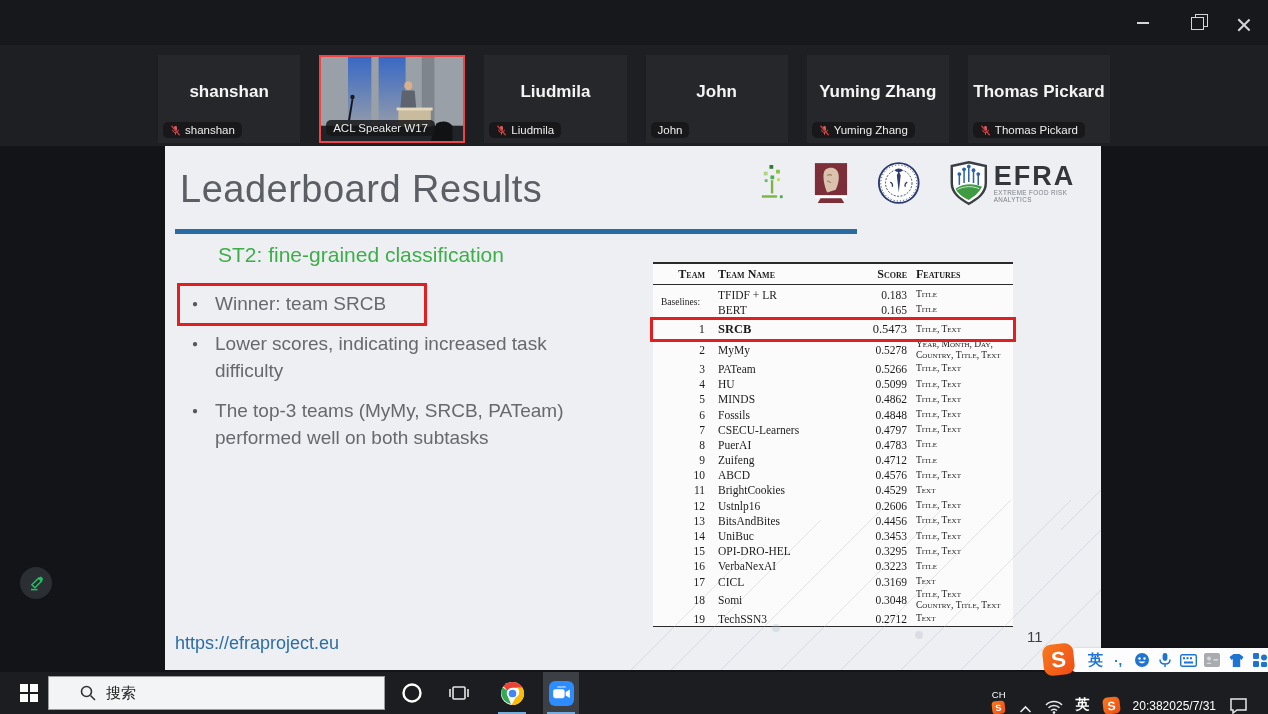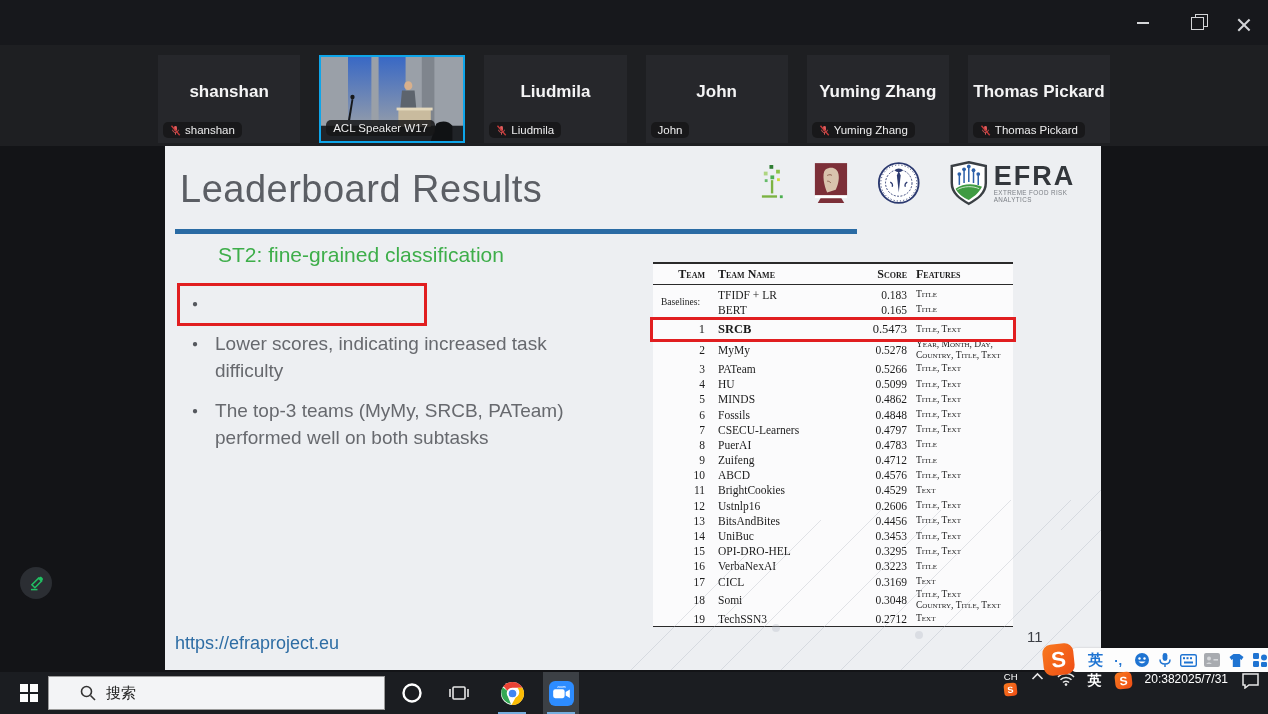--- a/index.html
+++ b/index.html
@@ -13,21 +13,21 @@
   .restsq{position:relative;width:11px;height:11px;border:1.4px solid #d4d5d8;background:#17181c}
   .restsq:before{content:'';position:absolute;left:2px;top:-5px;width:11px;height:11px;border:1.4px solid #d4d5d8}
   .restsq:after{content:'';position:absolute;left:-1.4px;top:-1.4px;width:11px;height:11px;background:#17181c;border:1.4px solid #d4d5d8}
   .closex{position:relative;width:13px;height:13px}
   .closex:before,.closex:after{content:'';position:absolute;left:6px;top:0;width:1.6px;height:16px;background:#d4d5d8}
   .closex:before{transform:rotate(45deg)}.closex:after{transform:rotate(-45deg)}
   
   #videostrip{position:absolute;left:0;top:45px;width:1268px;height:101px;background:#1e1f22}
   #tiles{position:absolute;left:158px;top:10px;width:952px;height:88px;display:flex;gap:19px}
   .tile{position:relative;flex:1;background:#26272b;overflow:hidden}
-  .tile.active{border:2px solid #0ea5e9}
+  .tile.active{border:2px solid #ef4444}
   .tile-name{position:absolute;left:0;right:0;top:42%;transform:translateY(-50%);text-align:center;color:#f4f4f5;font-weight:700;font-size:17px}
   .pill{position:absolute;left:5px;bottom:5px;display:flex;align-items:center;gap:4px;background:rgba(22,22,24,.85);border-radius:5px;padding:2px 7px;color:#ededee;font-size:11.5px;white-space:nowrap}
   .vid{position:absolute;inset:0;width:100%;height:100%}
   
   #slide{position:absolute;left:165px;top:146px;width:936px;height:524px;background:#edeff2;overflow:hidden}
   #slide-title{position:absolute;left:15px;top:22px;font-size:38px;font-weight:300;color:#5b5e64;letter-spacing:.5px}
   #bluebar{position:absolute;left:10px;top:83px;width:682px;height:5px;background:#2a6ba4}
   #heading{position:absolute;left:53px;top:97px;font-size:21px;color:#3eae4a}
   #bullets{position:absolute;left:27px;top:144px;width:440px}
   .bullet{display:flex;margin-bottom:13px}
@@ -63,21 +63,21 @@
   .imeico{display:flex;align-items:center;justify-content:center;width:17px;height:17px;cursor:pointer}
   
   #taskbar{position:absolute;left:0;top:672px;width:1268px;height:42px;background:#1b1d21}
   #start{position:absolute;left:10px;top:0;width:38px;height:42px;display:flex;align-items:center;justify-content:center;cursor:pointer}
   .wingrid{display:grid;grid-template-columns:8px 8px;grid-template-rows:8px 8px;gap:1.5px}
   .wingrid div{background:#fdfdfd}
   #searchbox{position:absolute;left:48px;top:4px;width:337px;height:34px;background:#f3f4f6;border:1px solid #9b9b9b;display:flex;align-items:center;gap:10px;padding-left:31px;color:#242424;font-size:15px}
   .tbtn{position:absolute;top:0;height:42px;width:36px;display:flex;align-items:center;justify-content:center;cursor:pointer}
   #zoombtn{background:#3c4045}
   .underl{position:absolute;bottom:0;left:4px;right:4px;height:2.5px;background:#76aede}
-  #tray{position:absolute;right:0;top:0;height:42px;display:flex;align-items:flex-start;gap:13px;padding-right:8px;color:#fff}
+  #tray{position:absolute;right:0;top:0;height:42px;display:flex;align-items:flex-end;gap:13px;padding-right:20px;color:#fff}
   #chstack{display:flex;flex-direction:column;align-items:center;gap:1px;font-size:9.5px;line-height:10px}
   #clock{display:flex;flex-direction:row;align-items:center;font-size:12px;line-height:15px}
   .trayico{display:flex;align-items:center;justify-content:center;cursor:pointer}
   #lang2{font-size:14px;font-weight:700}
 </style>
 </head>
 <body>
 
 <div id="screen">
 
@@ -238,20 +238,21 @@
         <div class="efra-txt">
           <div id="efra-name">EFRA</div>
           <div id="efra-sub">EXTREME FOOD RISK ANALYTICS</div>
         </div>
       </div>
     </div>
     <div id="heading">ST2: fine-grained classification</div>
     <div id="bullets">
         <div class="bullet">
           <span class="dot">●</span>
+          <span class="btext">Winner: team SRCB</span>
         </div>
         <div class="bullet">
           <span class="dot">●</span>
           <span class="btext">Lower scores, indicating increased task
 difficulty</span>
         </div>
         <div class="bullet">
           <span class="dot">●</span>
           <span class="btext">The top-3 teams (MyMy, SRCB, PATeam)
 performed well on both subtasks</span>

